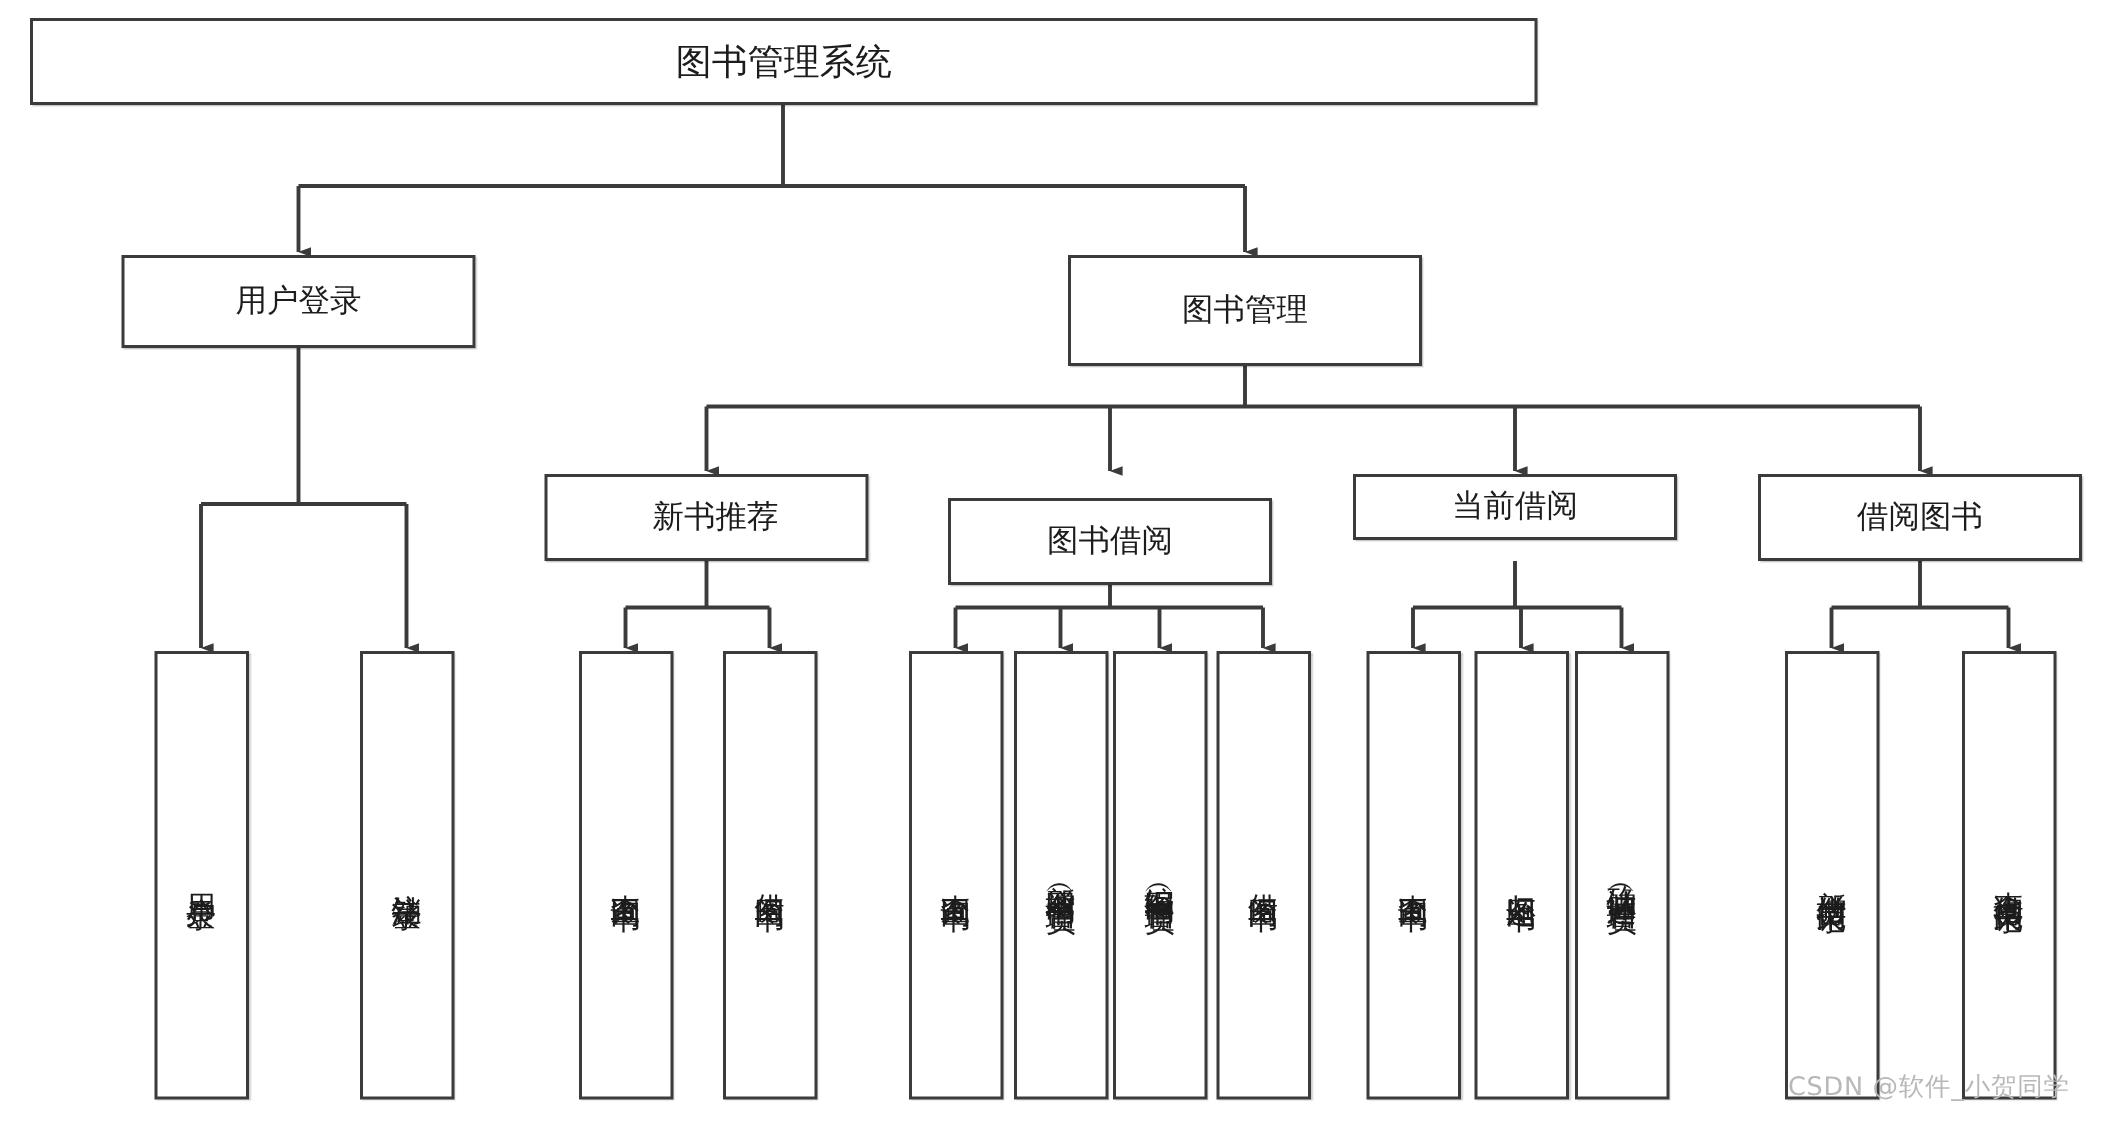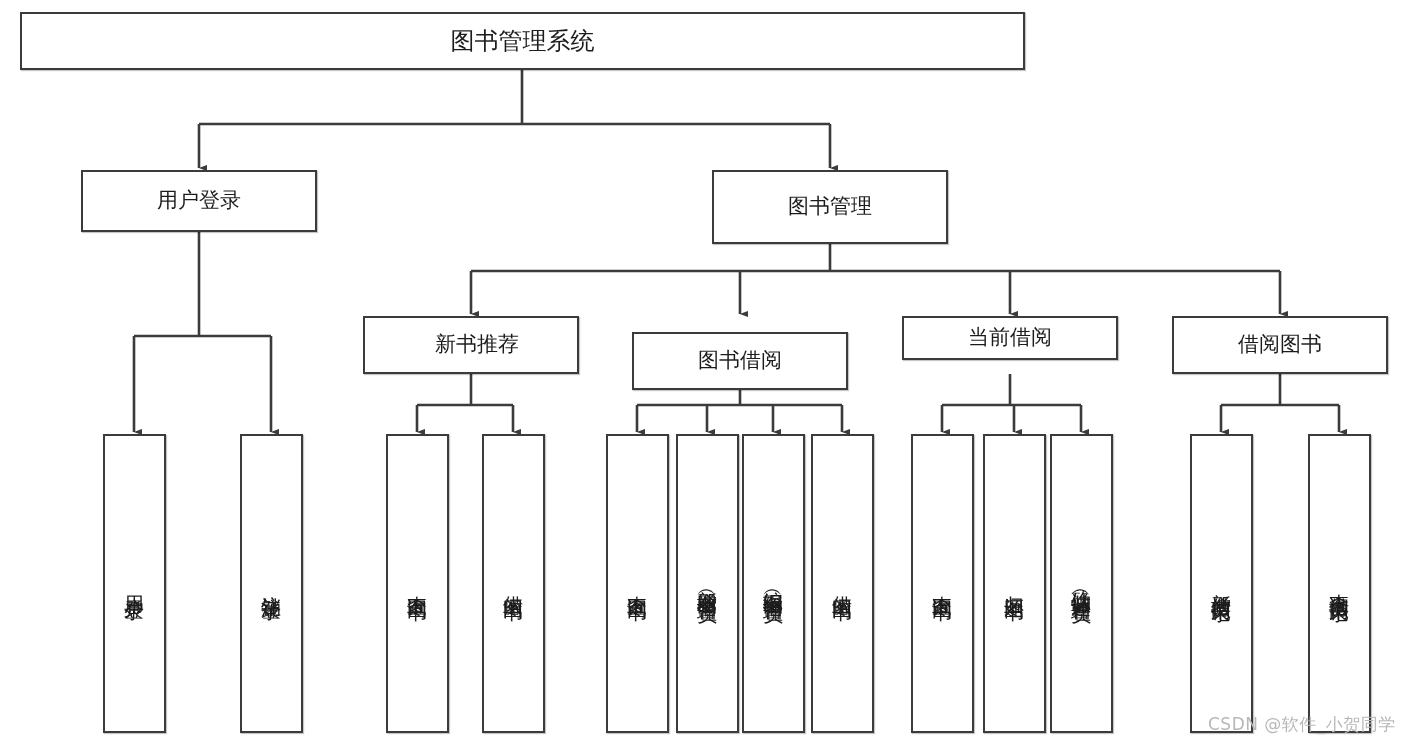--- a/index.html
+++ b/index.html
@@ -178,15 +178,15 @@
         <span class="node-label vert-label">确认归还（管理员）</span>
       </div>
       <div class="node-box vert-box" style="left: 1190px; top: 434px; width: 63px; height: 299px;">
         <span class="node-label vert-label">新增借阅记录</span>
       </div>
       <div class="node-box vert-box" style="left: 1308px; top: 434px; width: 63px; height: 299px;">
         <span class="node-label vert-label">查询借阅记录</span>
       </div>
     </div>
 
-  <div class="watermark" style="left: 1192px; top: 713px; margin-left: 16px;">CSDN @软件_小贺同学</div>
+  <div class="watermark" style="left: 1192px; top: 713px;">CSDN @软件_小贺同学</div>
 
 </div>
 
 </body></html>

